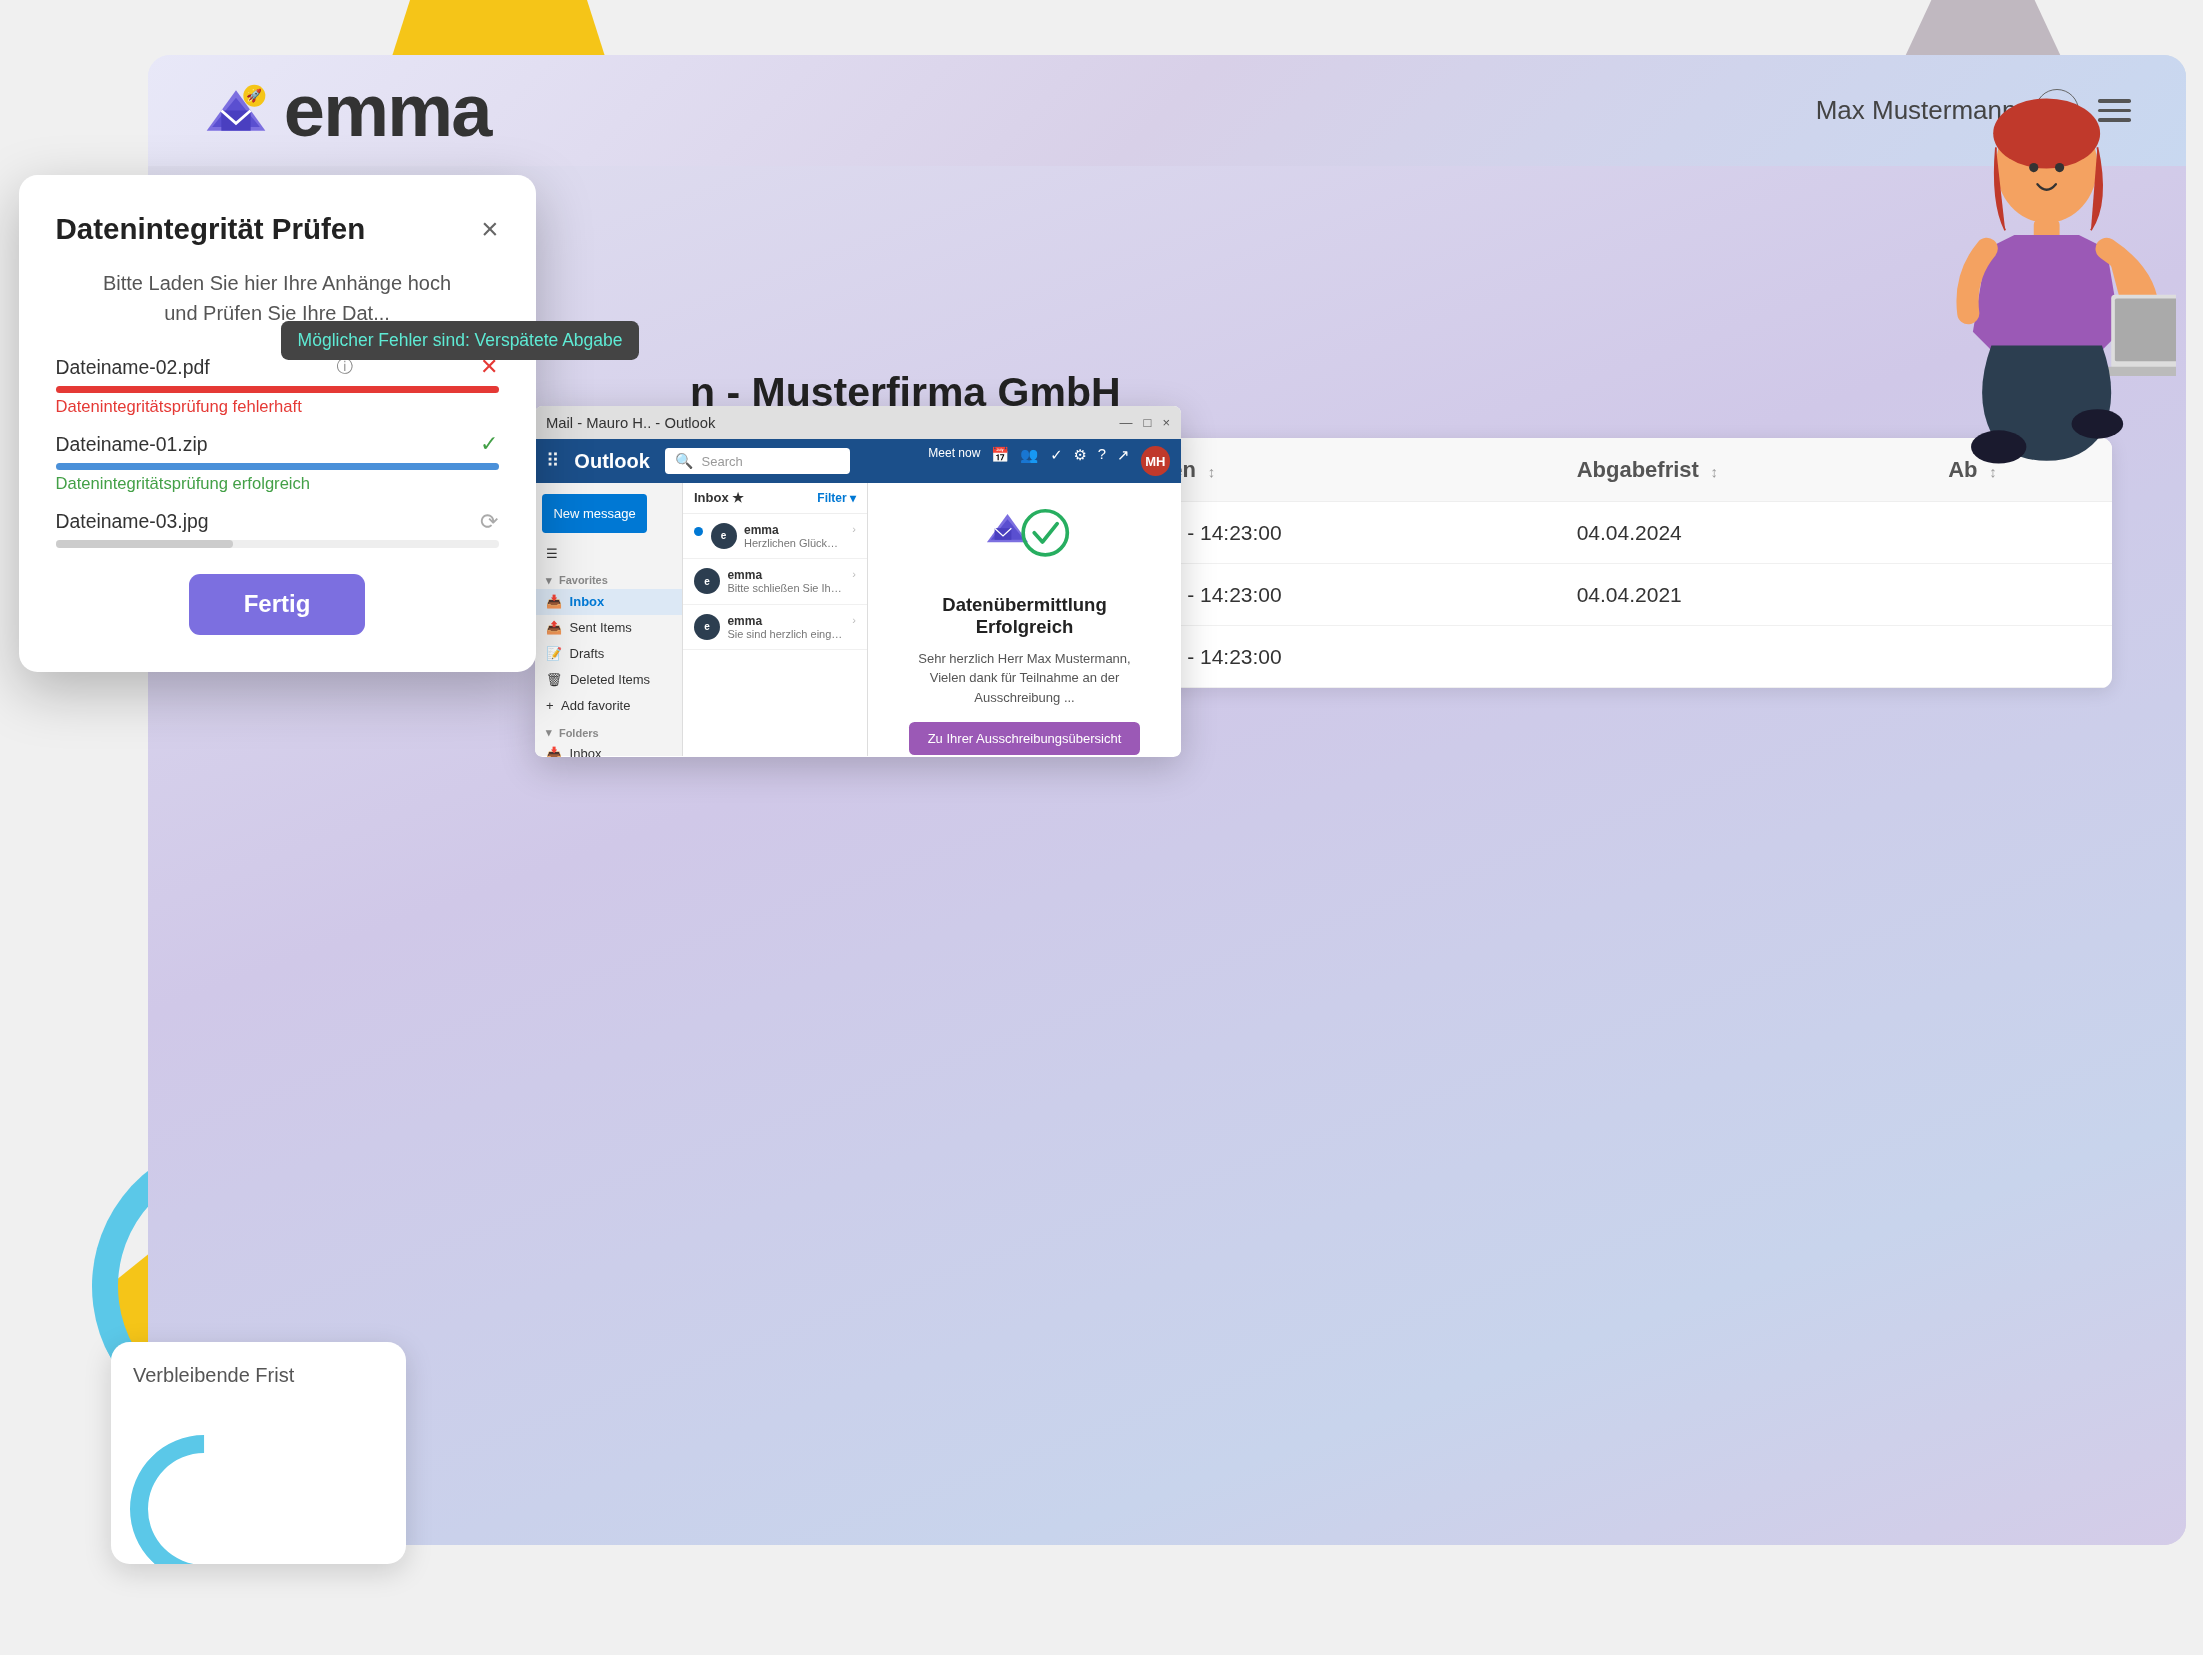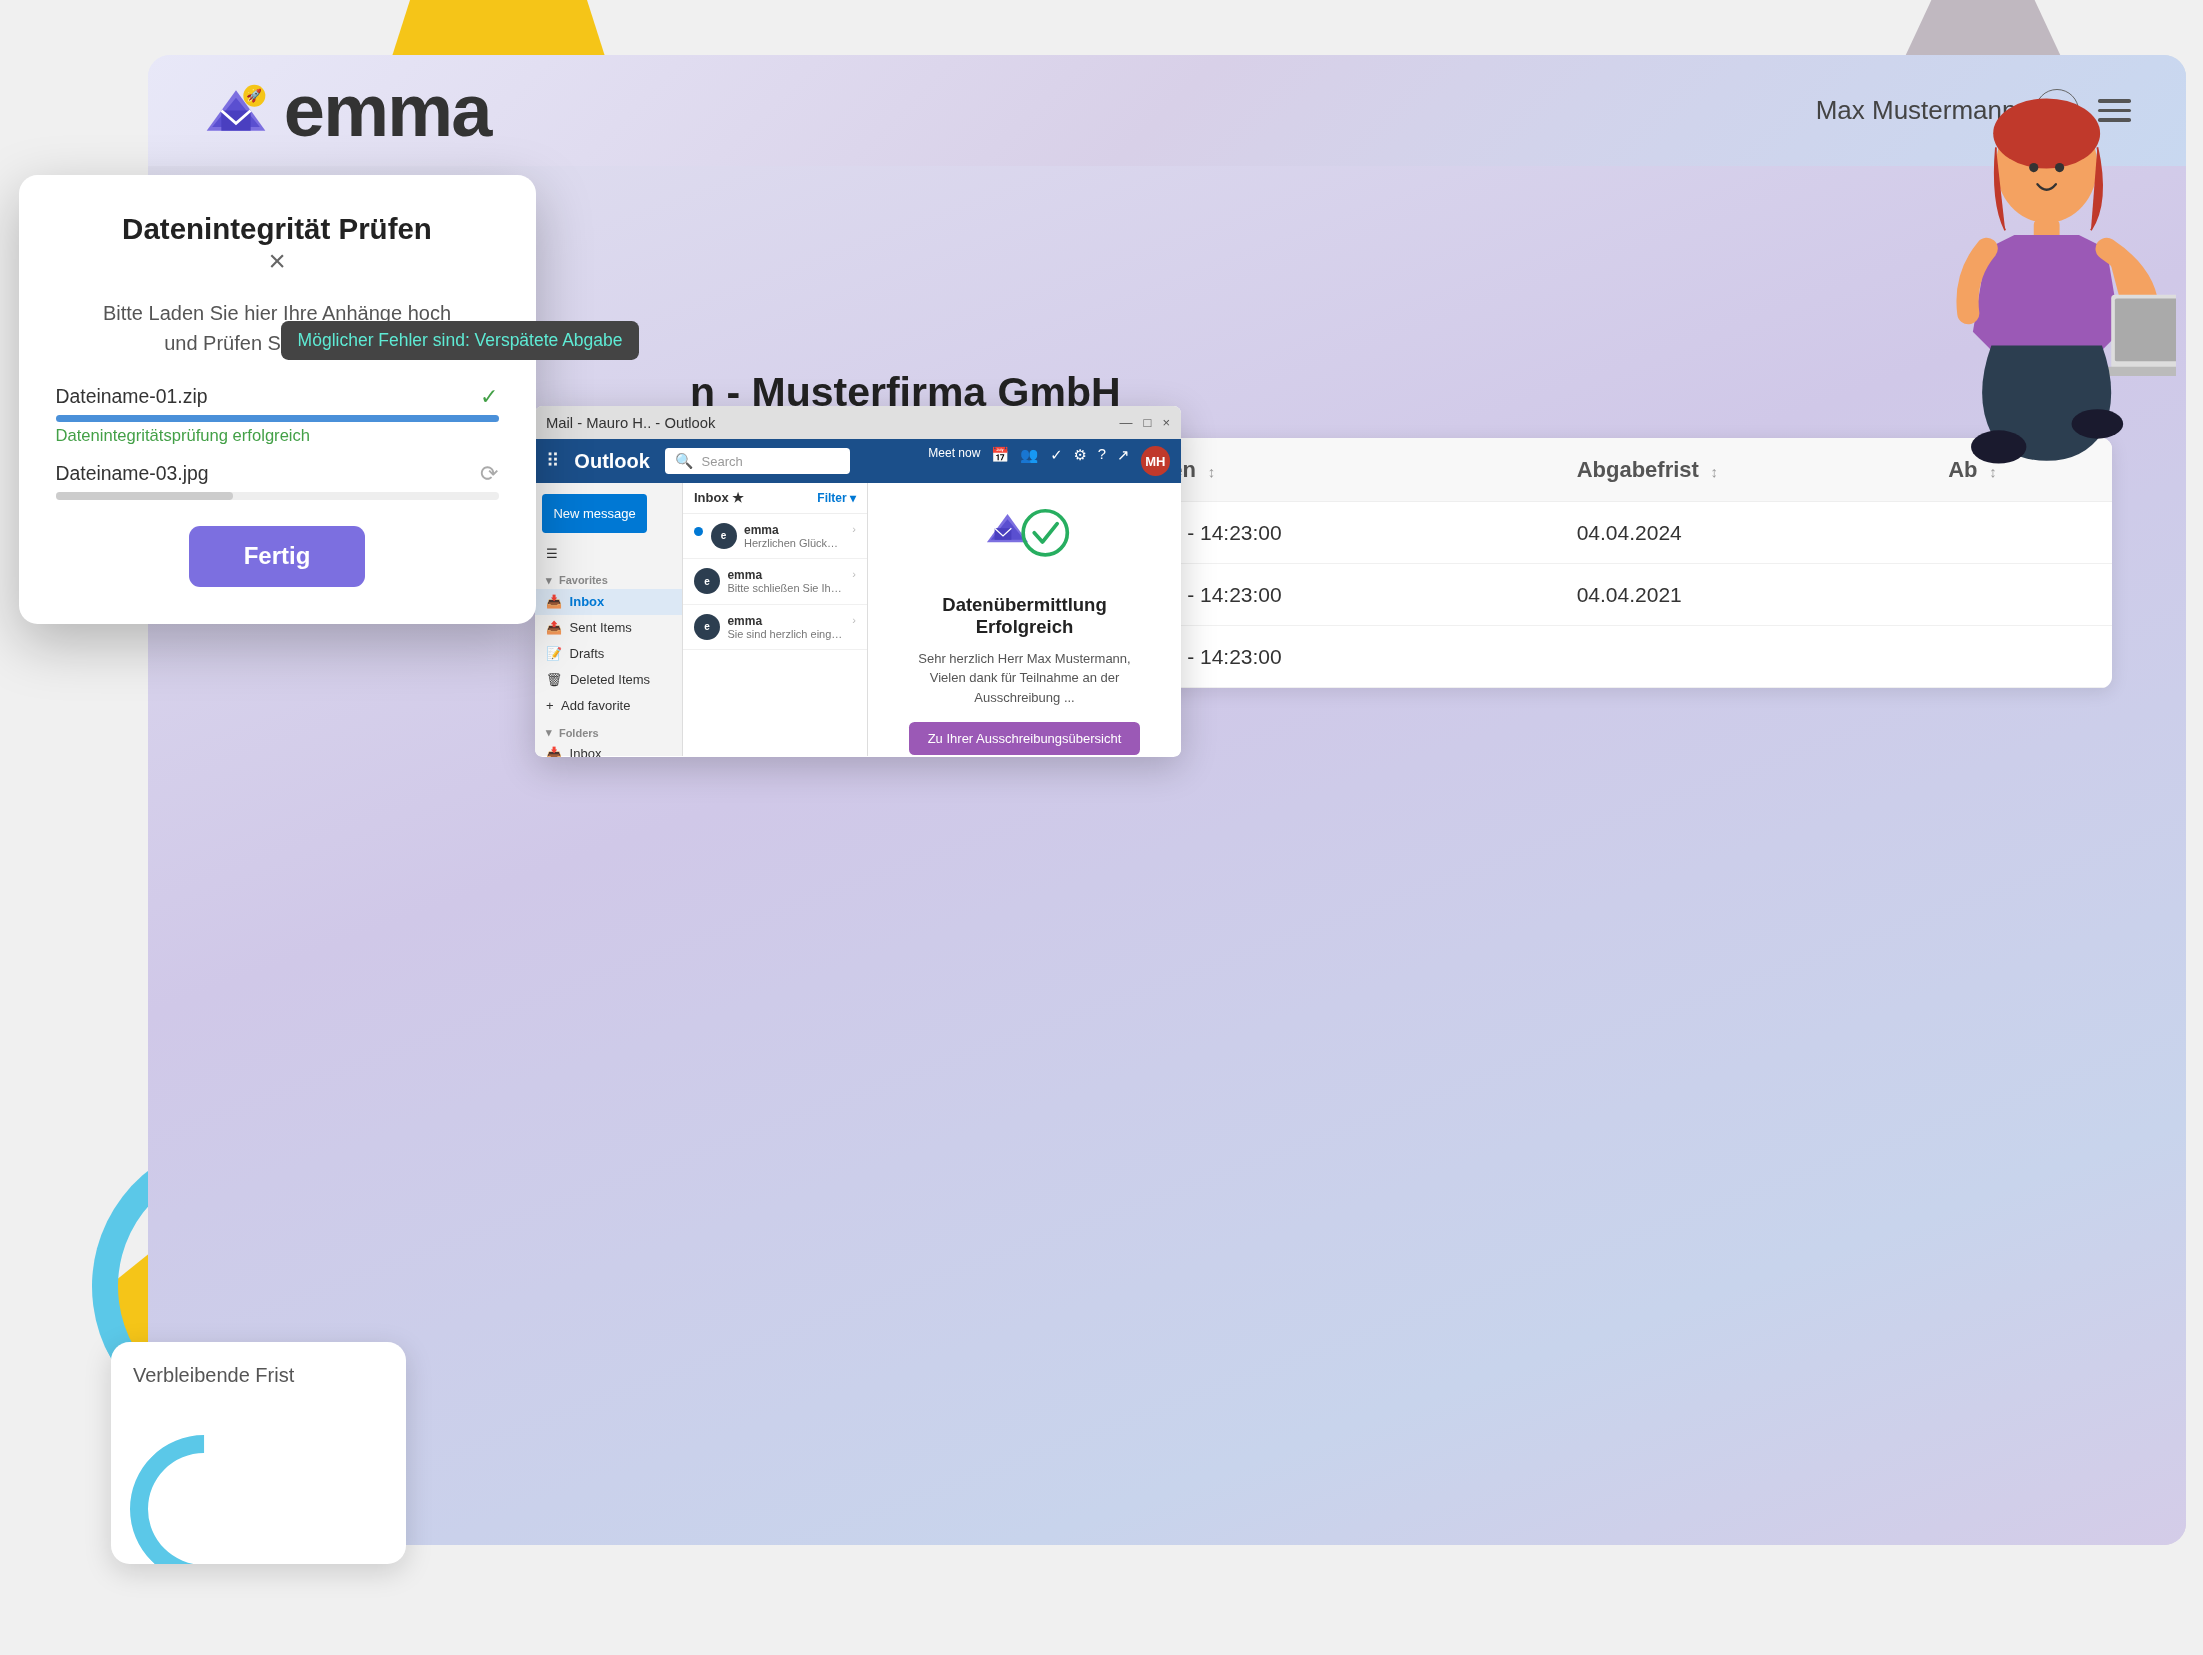--- a/index.html
+++ b/index.html
@@ -210,21 +210,20 @@
       border-radius: 18.5px;
       box-shadow: 0 18.5px 55px rgba(0,0,0,0.25);
       z-index: 30;
       padding: 37px;
     }
     .dialog-header {
       display: flex;
       justify-content: space-between;
       align-items: center;
       margin-bottom: 22px;
-      flex-direction: column;
     }
     .dialog-title {
       font-size: 29.5px;
       font-weight: 700;
       color: #222;
     }
     .close-btn {
       font-size: 29.5px;
       color: #666;
       cursor: pointer;
@@ -681,20 +680,31 @@
     <span class="close-btn">×</span>
   </div>
   <div class="dialog-subtitle">
     <span>Bitte Laden Sie hier Ihre Anhänge hoch</span><br>
     <span>und Prüfen Sie Ihre Dat...</span>
   </div>
 
 
   <div class="file-list">
 
+    <div class="file-item">
+      <div class="file-name-row">
+        <span class="file-name">Dateiname-02.pdf</span>
+        <span class="file-info-icon">ⓘ</span>
+        <span class="file-status-icon error">✕</span>
+      </div>
+      <div class="progress-bar-container">
+        <div class="progress-bar red" style="width:100%"></div>
+      </div>
+      <span class="file-status-text error">Datenintegritätsprüfung fehlerhaft</span>
+    </div>
 
     <div class="file-item">
       <div class="file-name-row">
         <span class="file-name">Dateiname-01.zip</span>
         <span class="file-status-icon success">✓</span>
       </div>
       <div class="progress-bar-container">
         <div class="progress-bar blue" style="width:100%"></div>
       </div>
       <span class="file-status-text success">Datenintegritätsprüfung erfolgreich</span>

